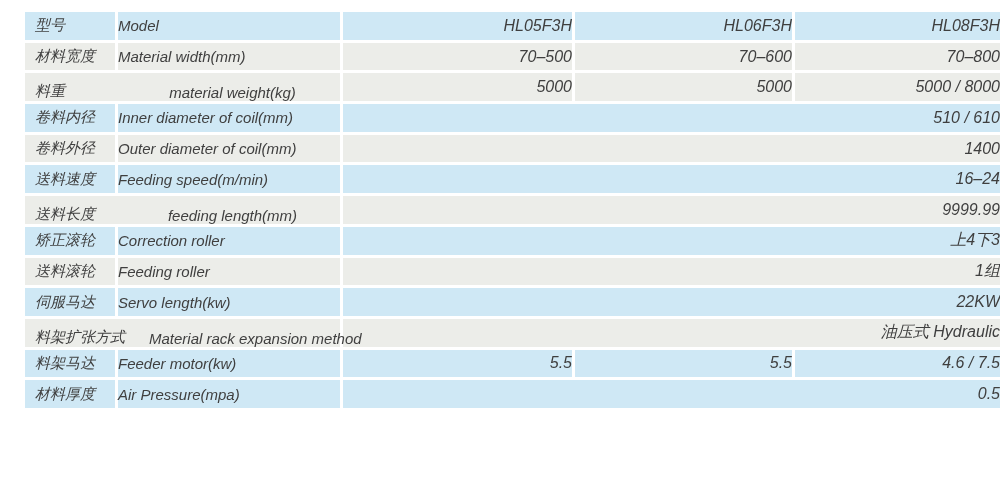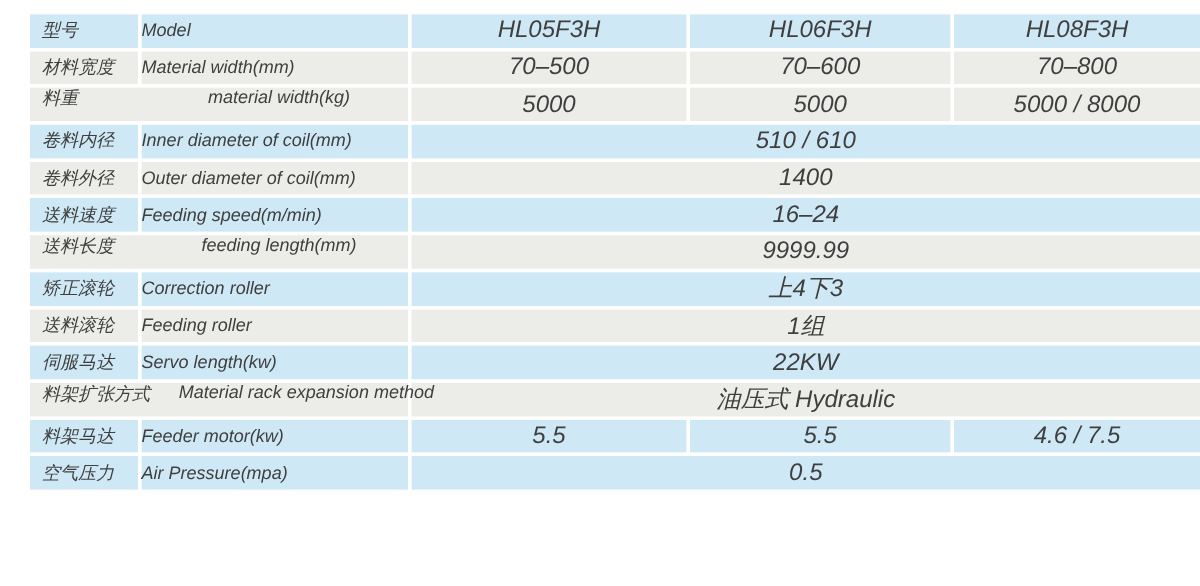--- a/index.html
+++ b/index.html
@@ -30,23 +30,23 @@
     padding:0;
     font-size:15px;
     white-space:nowrap;
     vertical-align:middle;
     overflow:visible;
   }
   td.shade-blue{background:var(--row-blue);}
   td.shade-gray{background:var(--row-gray);}
   td.cn-cell{padding-left:10px;}
   td.en-cell{}
-  td.value-cell{text-align:center;font-size:20px;}
+  td.value-cell{text-align:right;font-size:16px;}
   td.merged-label .merged-inner{
-    display:flex;align-items:flex-start;height:100%;
+    display:flex;align-items:flex-end;height:100%;
   }
   .merged-inner .cn{padding-left:10px;flex:none;}
   .merged-inner.center .cn{width:100px;box-sizing:border-box;}
   .merged-inner.center .en{flex:1;text-align:center;}
   .merged-inner.left .en{margin-left:24px;}
 </style>
 </head>
 <body>
 
 <div>
@@ -70,21 +70,21 @@
           <td class="cn-cell shade-gray">材料宽度</td>
           <td class="en-cell shade-gray">Material width(mm)</td>
           <td class="value-cell shade-gray">70–500</td>
           <td class="value-cell shade-gray">70–600</td>
           <td class="value-cell shade-gray">70–800</td>
         </tr>
         <tr>
           <td class="merged-label shade-gray" colspan="2">
             <div class="merged-inner center">
               <span class="cn">料重</span>
-              <span class="en">material width(kg)</span>
+              <span class="en">material weight(kg)</span>
             </div>
           </td>
           <td class="value-cell shade-gray">5000</td>
           <td class="value-cell shade-gray">5000</td>
           <td class="value-cell shade-gray">5000 / 8000</td>
         </tr>
         <tr>
           <td class="cn-cell shade-blue">卷料内径</td>
           <td class="en-cell shade-blue">Inner diameter of coil(mm)</td>
           <td class="value-cell shade-blue" colspan="3">510 / 610</td>
@@ -133,19 +133,19 @@
           <td class="value-cell shade-gray" colspan="3">油压式 Hydraulic</td>
         </tr>
         <tr>
           <td class="cn-cell shade-blue">料架马达</td>
           <td class="en-cell shade-blue">Feeder motor(kw)</td>
           <td class="value-cell shade-blue">5.5</td>
           <td class="value-cell shade-blue">5.5</td>
           <td class="value-cell shade-blue">4.6 / 7.5</td>
         </tr>
         <tr>
-          <td class="cn-cell shade-blue">空气压力</td>
+          <td class="cn-cell shade-blue">材料厚度</td>
           <td class="en-cell shade-blue">Air Pressure(mpa)</td>
           <td class="value-cell shade-blue" colspan="3">0.5</td>
         </tr>
       </tbody>
   </table>
 </div>
 
 </body></html>

